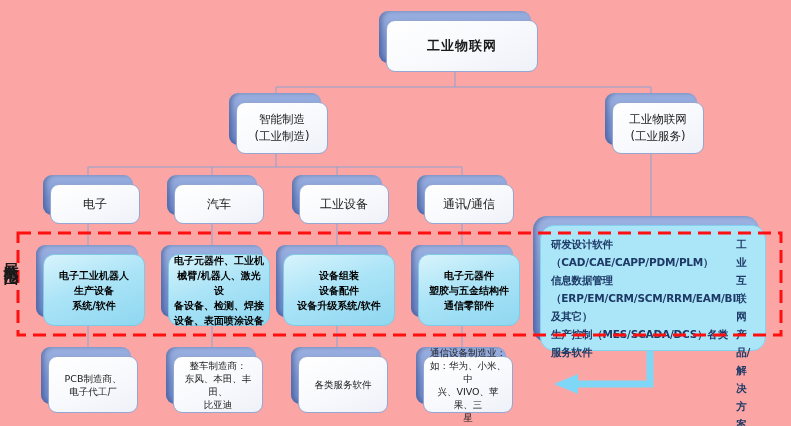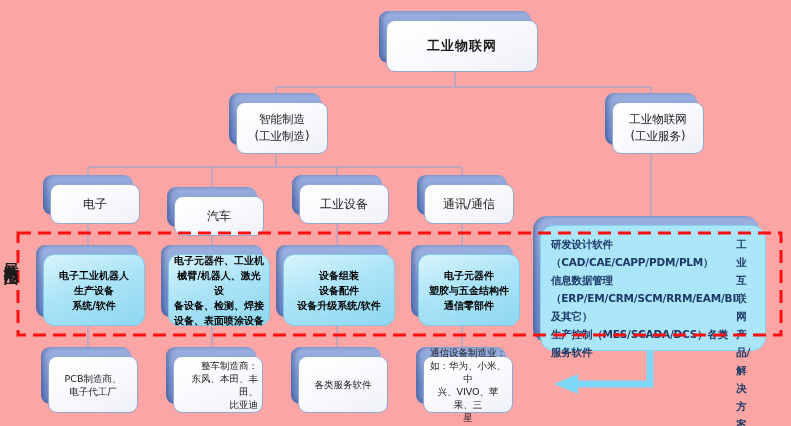--- a/index.html
+++ b/index.html
@@ -34,21 +34,21 @@
     padding:9px 9px 6px 10px;
   }
   .back.big{border-radius:14px;}
   .t{white-space:pre-line;text-align:center;color:#1a1a1a;}
   .t.root{font-size:13px;font-weight:700;letter-spacing:1px;}
   .t.l2{font-size:11.5px;line-height:17px;}
   .t.l3{font-size:12px;}
   .t.l4{font-size:10px;font-weight:700;line-height:15px;color:#000;}
   .t.l4.ta-l{text-align:center;}
   .t.l5{font-size:9.5px;line-height:13px;text-align:center;}
-  .t.l5.ta-l{text-align:right;}
+  .t.l5.ta-l{text-align:center;}
   .svc{font-size:10.5px;font-weight:700;line-height:18px;color:#1d3a66;
        white-space:pre-line;text-align:left;letter-spacing:-0.2px;}
   .svc.footer{}
   #scope-label{
     position:absolute;left:1px;top:250px;z-index:5;
     writing-mode:vertical-rl;text-orientation:upright;
     font-size:15px;font-weight:700;letter-spacing:3px;color:#1a1a1a;
   }
 </style>
 </head>
@@ -90,21 +90,21 @@
 (工业服务)</span>
     </div>
   </div>
 
   <div class="node" style="left:50px;top:184px;width:90px;height:40px">
     <div class="back"></div>
     <div class="face white">
       <span class="t l3">电子</span>
     </div>
   </div>
-  <div class="node" style="left:174px;top:196px;width:90px;height:40px">
+  <div class="node" style="left:174px;top:184px;width:90px;height:40px">
     <div class="back"></div>
     <div class="face white">
       <span class="t l3">汽车</span>
     </div>
   </div>
   <div class="node" style="left:299px;top:184px;width:90px;height:40px">
     <div class="back"></div>
     <div class="face white">
       <span class="t l3">工业设备</span>
     </div>

